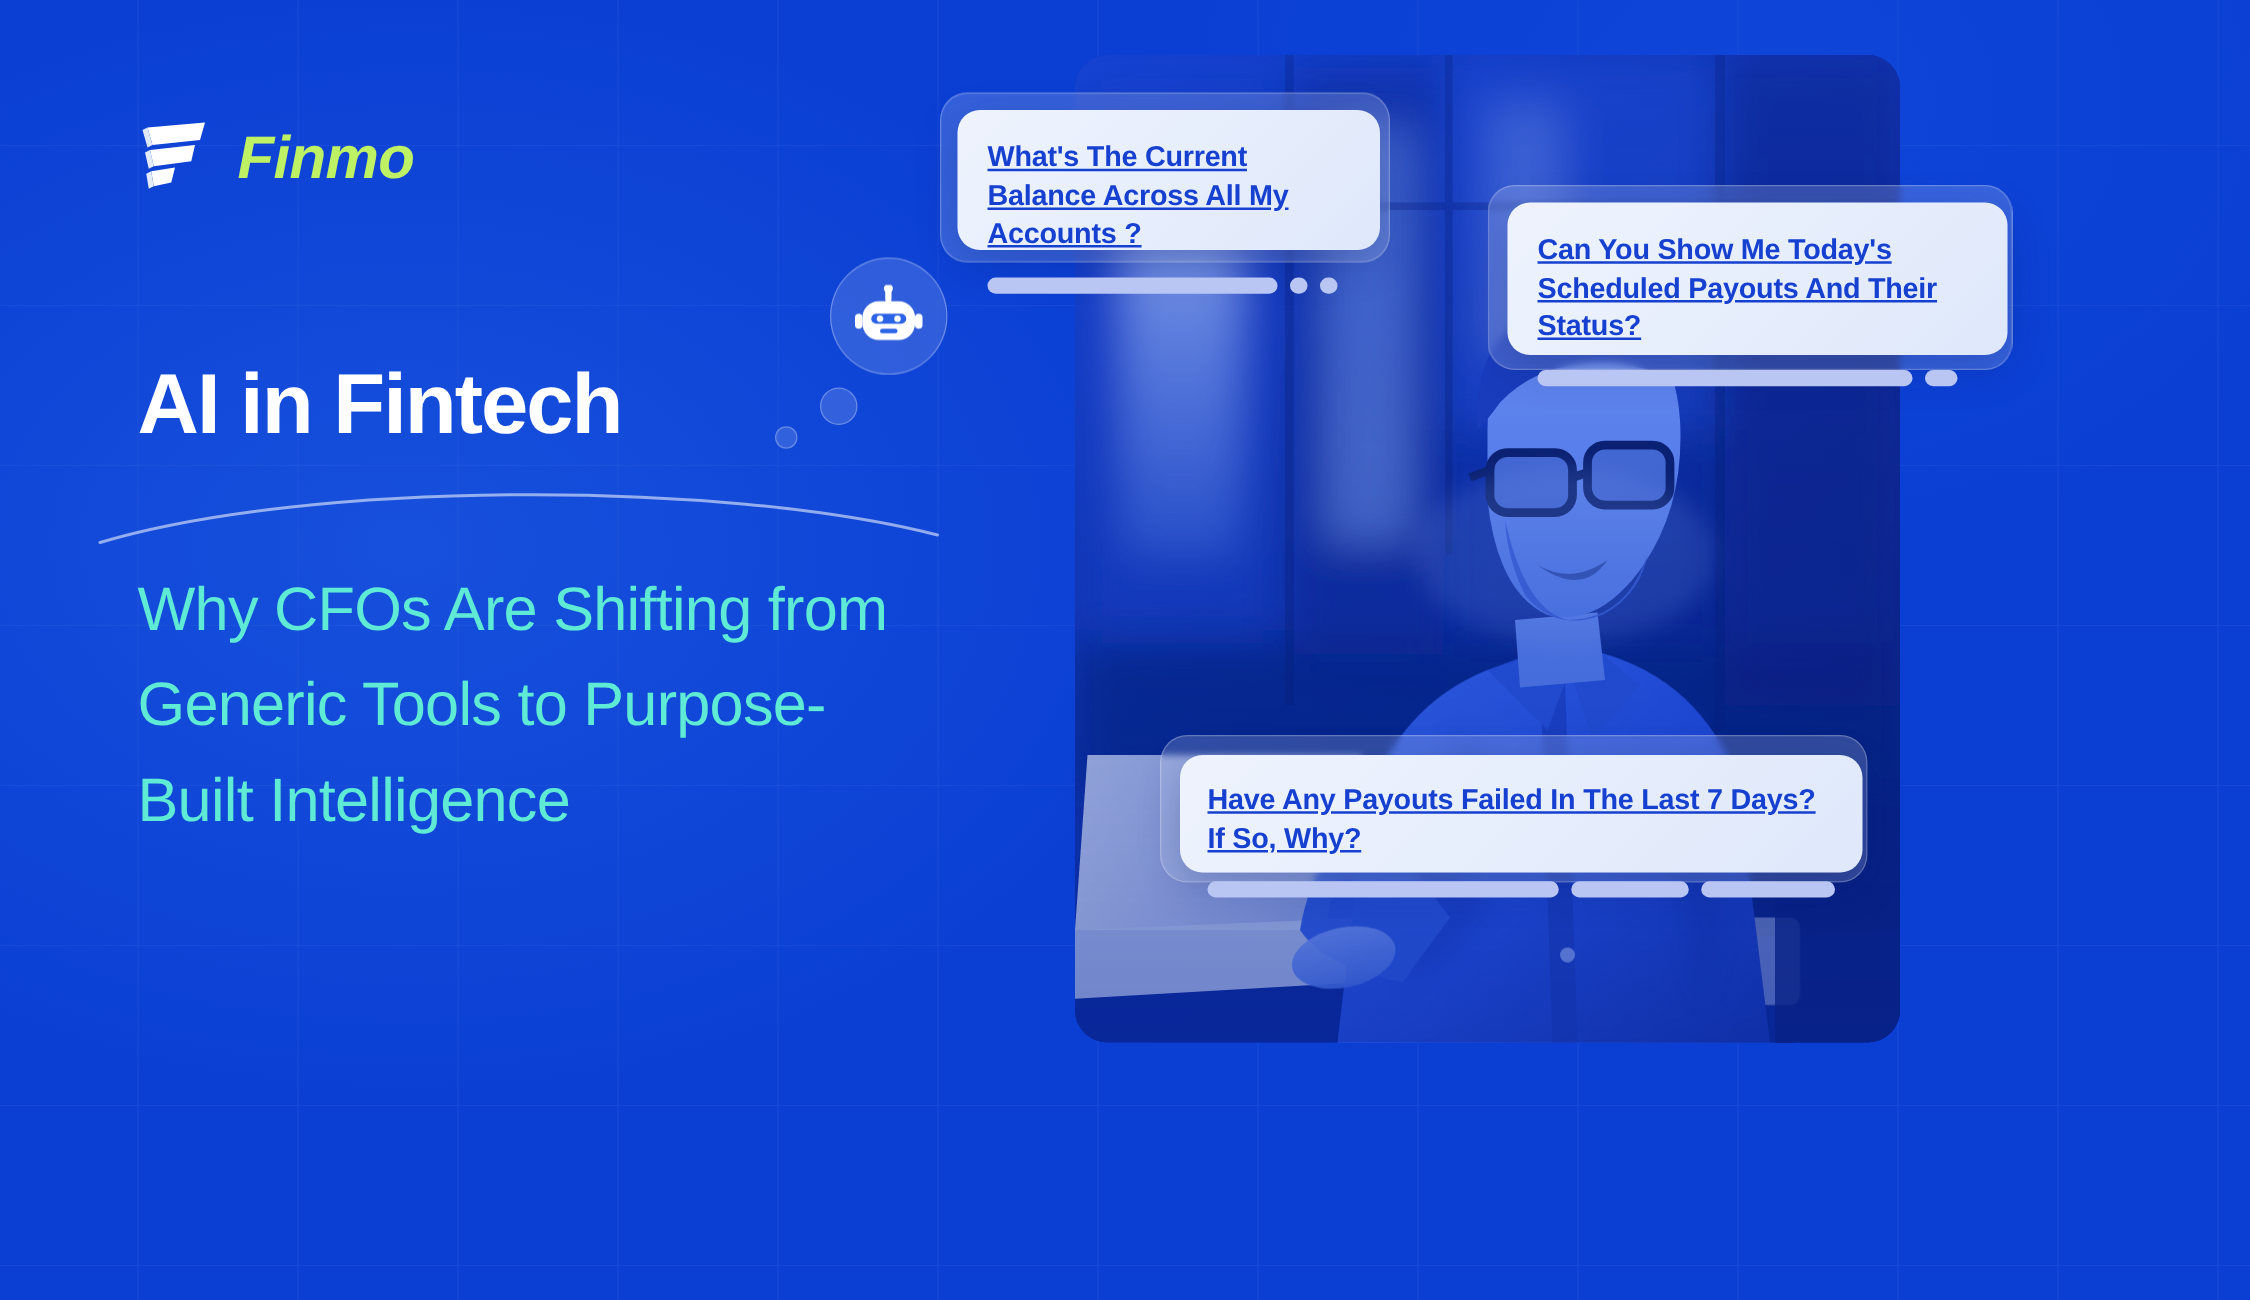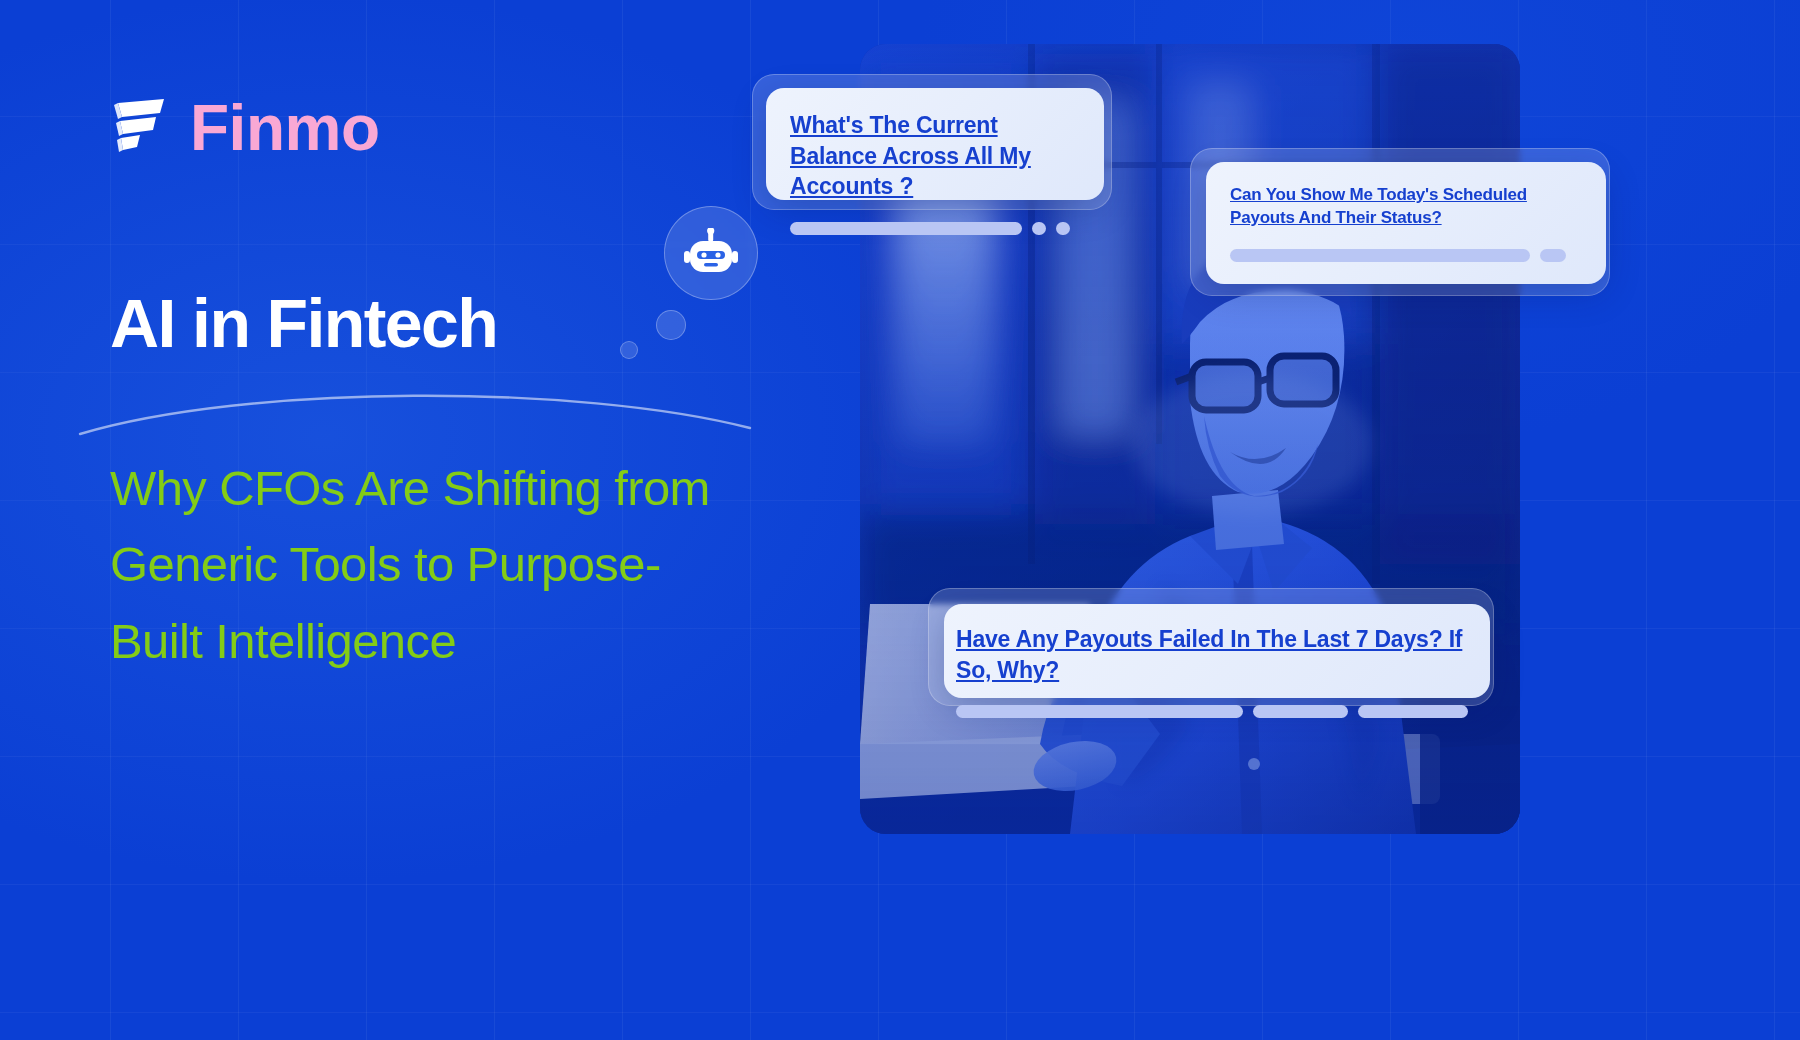--- a/index.html
+++ b/index.html
@@ -41,26 +41,27 @@
     width: 720px; height: 1040px;
   }
 
   
   .logo-row {
     position: absolute; left: 0; top: 96px;
     display: flex; align-items: center; gap: 22px;
   }
   .logo-mark { width: 58px; height: 62px; display: block; }
   .logo-word {
-    color: #f9a8d4;
-    font-size: 64px;
+    color: #bef264;
+    font-size: 48px;
     font-weight: 700;
     letter-spacing: -0.5px;
     line-height: 1;
     white-space: nowrap;
+    font-style: italic;
   }
 
   
   .headline {
     position: absolute; left: 0; top: 288px;
     color: #ffffff;
     font-size: 68px;
     font-weight: 700;
     letter-spacing: -1.6px;
     line-height: 1.05;
@@ -71,21 +72,21 @@
   .divider {
     position: absolute; left: -32px; top: 378px;
     width: 680px; height: 60px;
     overflow: visible;
   }
 
   
   .subtitle {
     position: absolute; left: 0; top: 450px;
     width: 640px;
-    color: #84cc16;
+    color: #5eead4;
     font-size: 49px;
     font-weight: 400;
     letter-spacing: -0.6px;
     line-height: 1.56;
   }
 
   
   .bot-badge {
     position: absolute;
     left: 664px; top: 206px;
@@ -158,25 +159,25 @@
   }
 
   
   #card1-frame { left: 752px; top: 74px; width: 360px; height: 136px; }
   #card1 { left: 766px; top: 88px; width: 338px; height: 112px; padding: 22px 24px 18px 24px; }
   #card1 .card-text { font-size: 23px; }
 
   
   #card2-frame { left: 1190px; top: 148px; width: 420px; height: 148px; }
   #card2 { left: 1206px; top: 162px; width: 400px; height: 122px; padding: 22px 24px 18px 24px; }
-  #card2 .card-text { font-size: 17px; }
+  #card2 .card-text { font-size: 23px; }
 
   
   #card3-frame { left: 928px; top: 588px; width: 566px; height: 118px; }
-  #card3 { left: 944px; top: 604px; width: 546px; height: 94px; padding: 20px 22px 16px 12px; }
+  #card3 { left: 944px; top: 604px; width: 546px; height: 94px; padding: 20px 22px 16px 22px; }
   #card3 .card-text { font-size: 23px; }
 </style>
 </head>
 <body>
 
 <div id="stage">
 
   <div class="grid-layer"></div>
   <div class="grid-glow"></div>
 

